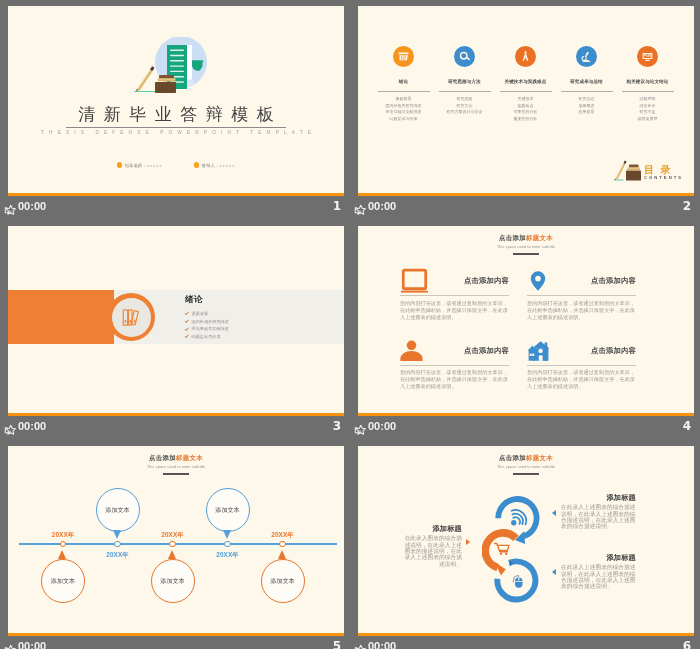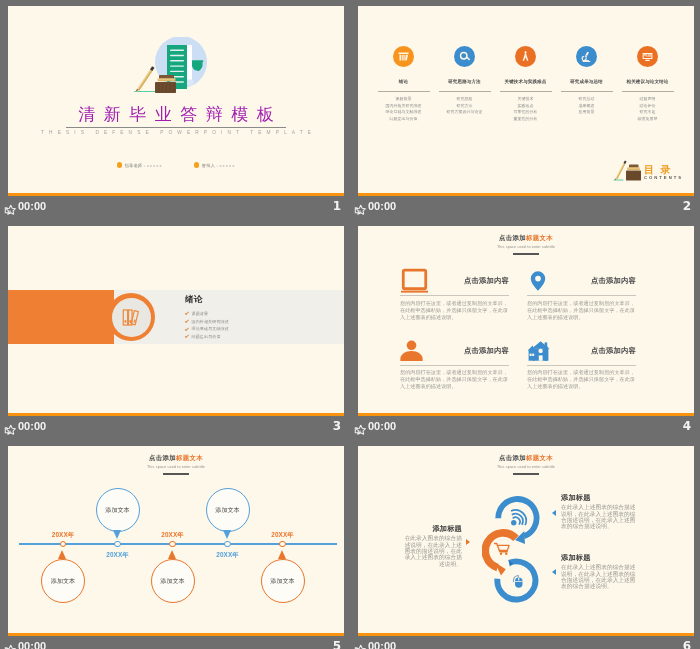--- a/index.html
+++ b/index.html
@@ -21,21 +21,21 @@
 
   
   .hd{position:absolute;left:0;top:8px;width:100%;text-align:center;}
   .hd-t{font-size:6.4px;font-weight:bold;color:#4a4a4a;letter-spacing:.35px;line-height:8px;}
   .hd-t .acc{color:#E8762C;}
   .hd-s{font-size:3.7px;color:#918f8b;letter-spacing:.15px;margin-top:3px;line-height:4.5px;}
   .hd-r{width:26px;height:1.7px;background:#565656;margin:3.4px auto 0;}
 
   
   .s1-art{position:absolute;left:122px;top:31px;width:80px;height:56px;}
-  .s1-title{position:absolute;left:0;top:98px;width:100%;text-align:center;font-size:17px;color:#a21caf;letter-spacing:8.5px;text-indent:8.5px;font-family:"Liberation Serif",serif;line-height:21px;}
+  .s1-title{position:absolute;left:0;top:98px;width:100%;text-align:center;font-size:17px;color:#404040;letter-spacing:8.5px;text-indent:8.5px;font-family:"Liberation Serif",serif;line-height:21px;}
   .s1-rule{position:absolute;left:58px;top:120.5px;width:220px;height:1px;background:#8a8a8a;}
   .s1-sub{position:absolute;left:0;top:122px;width:100%;text-align:center;font-size:4.8px;color:#a3a3a3;letter-spacing:5.1px;text-indent:5.1px;line-height:9px;font-family:"Liberation Sans",sans-serif;}
   .s1-meta{position:absolute;left:0;top:156px;width:100%;text-align:center;font-size:4.2px;color:#8a8a8a;}
   .s1-mi{display:inline-block;margin:0 15px;white-space:nowrap;}
   .s1-mi .dot{display:inline-block;width:5.6px;height:5.6px;border-radius:50%;background:#F7A01E;vertical-align:-1px;margin-right:2.5px;}
   .s1-mi b{font-weight:normal;color:#7a7a7a;letter-spacing:.2px;}
   .s1-mi u{text-decoration:none;color:#a8a8a8;letter-spacing:1.1px;}
 
   
   .s2-cols{position:absolute;left:15px;top:40px;width:305px;display:flex;}
@@ -81,21 +81,21 @@
   .s5-tip.b{border-top:9px solid #54A0DA;}
   .s5-tip.o{border-bottom:9px solid #E8762C;}
   .s5-yr{position:absolute;font-size:6.4px;font-weight:bold;letter-spacing:.1px;white-space:nowrap;}
   .s5-yr.b{color:#54A0DA;}
   .s5-yr.o{color:#E8762C;}
 
   
   .s6-wrap{position:absolute;left:0;top:0;width:336px;height:190px;}
   .s6-art{position:absolute;left:124px;top:41px;width:72px;height:124px;}
   .s6-blk{position:absolute;}
-  .s6-t{font-size:7.2px;font-weight:bold;color:#3f3f3f;letter-spacing:.2px;line-height:9px;}
+  .s6-t{font-size:7.2px;font-weight:bold;color:#3f3f3f;letter-spacing:.2px;line-height:9px;text-align:right;}
   .s6-b{margin-top:2.2px;font-size:5.7px;color:#96948f;line-height:6.4px;letter-spacing:.05px;}
   .s6-ar{position:absolute;width:0;height:0;border-top:3.4px solid transparent;border-bottom:3.4px solid transparent;}
   .s6-ar.r{border-left:4.4px solid #E8762C;}
   .s6-ar.l{border-right:4.4px solid #3C8DCD;}
 </style>
 </head>
 <body>
 
 <div class="grid">
 

